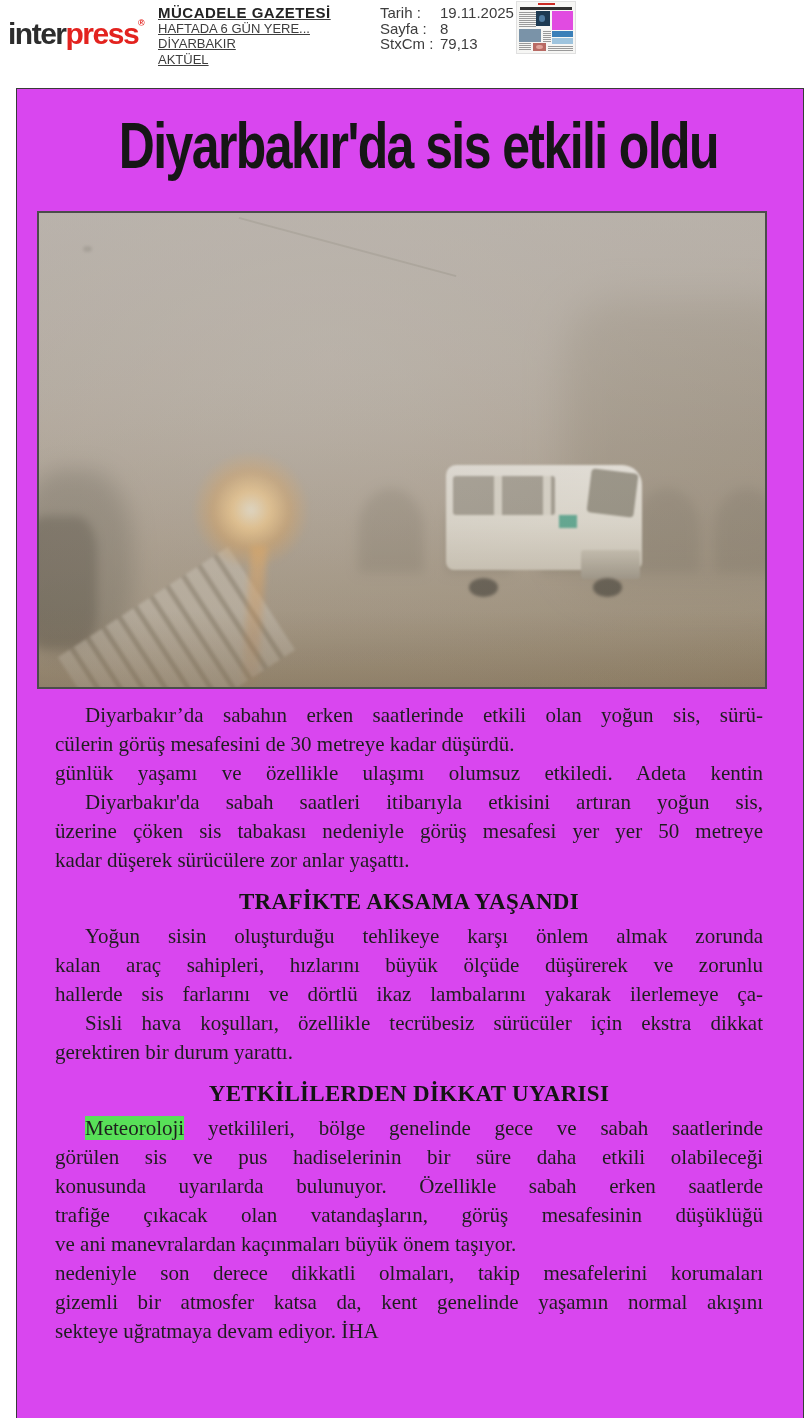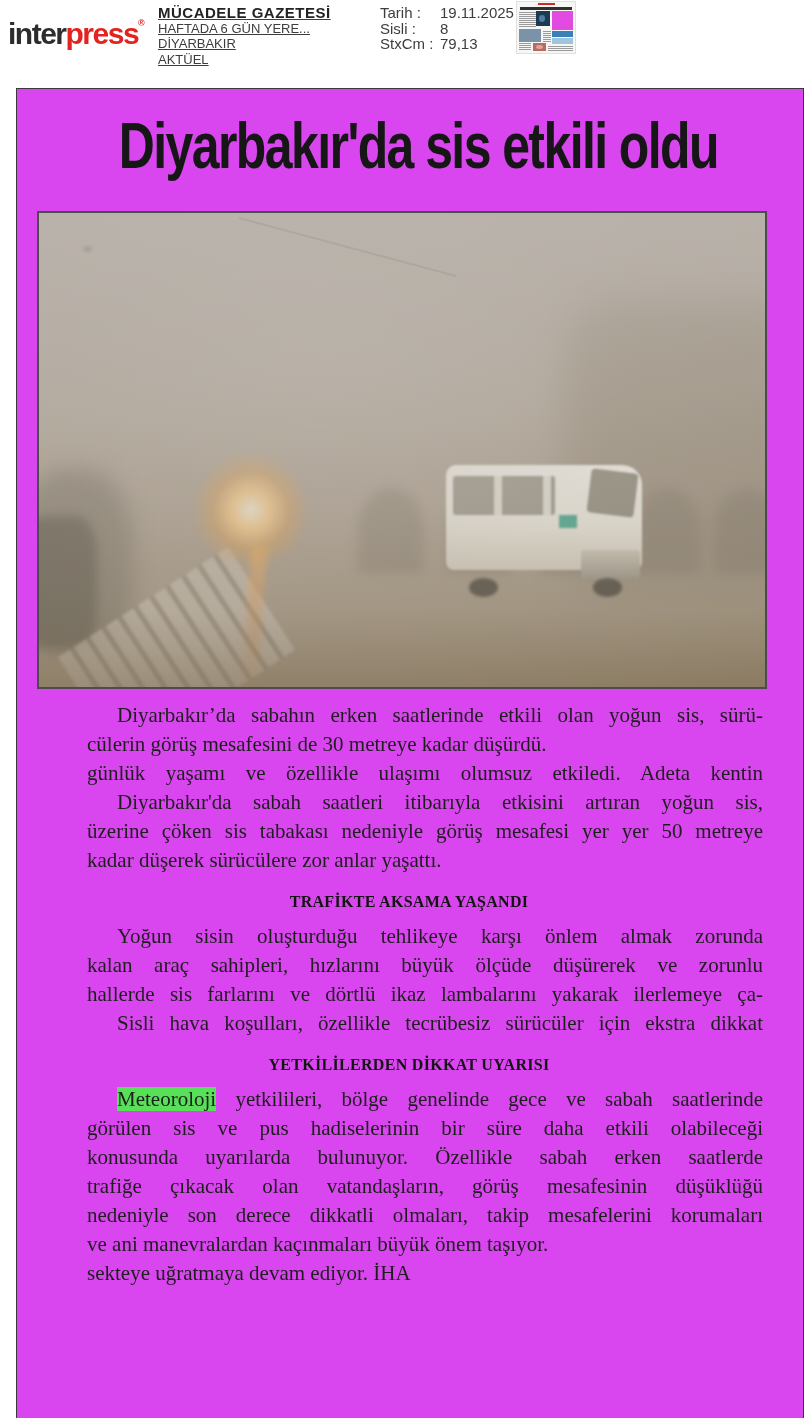--- a/index.html
+++ b/index.html
@@ -87,24 +87,24 @@
       background:linear-gradient(180deg,#cfcabd,#9a9488);border-radius:3px;}
   .van-wheel{position:absolute;bottom:0;width:15%;height:13%;background:#46423a;border-radius:50%;filter:blur(1px);}
   .van-w1{left:12%;} .van-w2{right:10%;}
   
   .ph-fog1{inset:0;background:radial-gradient(ellipse at 40% 30%,rgba(190,183,174,.5) 0%,rgba(180,170,156,.2) 50%,rgba(150,138,118,.12) 100%);}
   .ph-fog2{inset:0;background:linear-gradient(180deg,rgba(188,182,175,.55) 0%,rgba(186,178,166,.22) 45%,rgba(140,125,100,.22) 100%);}
 
   
   #article-body{margin:12px 40px 0 38px;font-family:"Liberation Serif",serif;
         font-size:21px;line-height:29px;color:#1e1e1e;}
-  #article-body .line{text-align:justify;text-align-last:justify;white-space:nowrap;margin-left:32px;}
+  #article-body .line{text-align:justify;text-align-last:justify;white-space:nowrap;}
   #article-body .line.last{text-align-last:left;white-space:normal;}
   #article-body .line.first{text-indent:30px;}
-  #article-body .subhead{font-weight:700;font-size:16px;text-align:center;text-align-last:center;
+  #article-body .subhead{font-weight:700;font-size:23px;text-align:center;text-align-last:center;
         margin:12px 0 6px 0;letter-spacing:.3px;color:#141414;}
   #article-body .hl{background:#58e058;}
 </style>
 </head>
 <body>
 
 <div id="page">
 
   <div id="logo"><span>inter</span><span class="press">press</span><sup>®</sup></div>
 
@@ -114,21 +114,21 @@
     <div>DİYARBAKIR</div>
     <div>AKTÜEL</div>
   </div>
 
   <div id="meta">
     <div class="mrow">
       <span class="mlabel">Tarih :</span>
       <span>19.11.2025</span>
     </div>
     <div class="mrow">
-      <span class="mlabel">Sisli :</span>
+      <span class="mlabel">Sayfa :</span>
       <span>8</span>
     </div>
     <div class="mrow">
       <span class="mlabel">StxCm :</span>
       <span>79,13</span>
     </div>
   </div>
 
   <div id="thumb">
     <div class="t t-redtitle"></div>
@@ -185,24 +185,26 @@
         <div class="line last">cülerin görüş mesafesini de 30 metreye kadar düşürdü.</div>
         <div class="line">günlük yaşamı ve özellikle ulaşımı olumsuz etkiledi. Adeta kentin</div>
         <div class="line first">Diyarbakır'da sabah saatleri itibarıyla etkisini artıran yoğun sis,</div>
         <div class="line">üzerine çöken sis tabakası nedeniyle görüş mesafesi yer yer 50 metreye</div>
         <div class="line last">kadar düşerek sürücülere zor anlar yaşattı.</div>
         <div class="subhead">TRAFİKTE AKSAMA YAŞANDI</div>
         <div class="line first">Yoğun sisin oluşturduğu tehlikeye karşı önlem almak zorunda</div>
         <div class="line">kalan araç sahipleri, hızlarını büyük ölçüde düşürerek ve zorunlu</div>
         <div class="line">hallerde sis farlarını ve dörtlü ikaz lambalarını yakarak ilerlemeye ça-</div>
         <div class="line first">Sisli hava koşulları, özellikle tecrübesiz sürücüler için ekstra dikkat</div>
+        <div class="line last">gerektiren bir durum yarattı.</div>
         <div class="subhead">YETKİLİLERDEN DİKKAT UYARISI</div>
         <div class="line first"><span class="hl">Meteoroloji</span> yetkilileri, bölge genelinde gece ve sabah saatlerinde</div>
         <div class="line">görülen sis ve pus hadiselerinin bir süre daha etkili olabileceği</div>
         <div class="line">konusunda uyarılarda bulunuyor. Özellikle sabah erken saatlerde</div>
         <div class="line">trafiğe çıkacak olan vatandaşların, görüş mesafesinin düşüklüğü</div>
+        <div class="line last">ve ani manevralardan kaçınmaları büyük önem taşıyor.</div>
         <div class="line">nedeniyle son derece dikkatli olmaları, takip mesafelerini korumaları</div>
-        <div class="line last">ve ani manevralardan kaçınmaları büyük önem taşıyor.</div>
+        <div class="line">gizemli bir atmosfer katsa da, kent genelinde yaşamın normal akışını</div>
         <div class="line last">sekteye uğratmaya devam ediyor. İHA</div>
       </div>
 
   </div>
 </div>
 
 </body></html>

